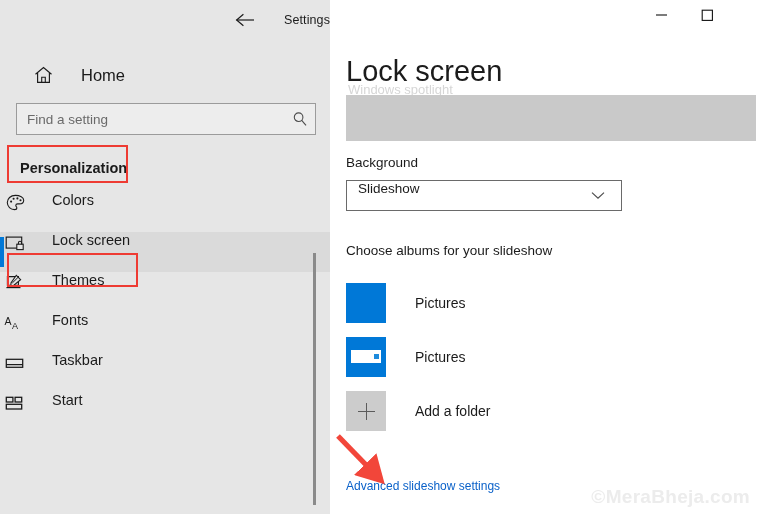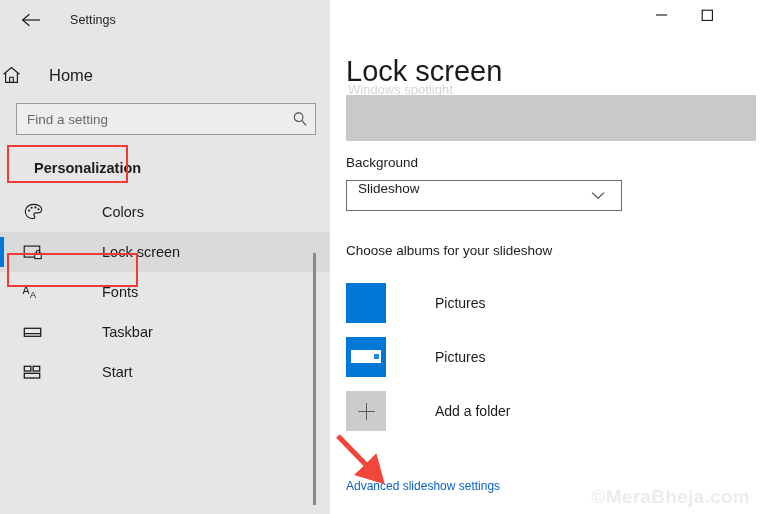--- a/index.html
+++ b/index.html
@@ -23,39 +23,40 @@
     height: 514px;
     background: #e6e6e6;
     flex: 0 0 330px;
   }
 
   .titlebar-left {
     height: 40px;
     display: flex;
     align-items: center;
     padding-left: 14px;
+    justify-content: flex-end;
   }
   .back-btn {
     width: 34px; height: 30px;
     display: flex; align-items: center; justify-content: center;
     color: #1b1b1b;
   }
   .back-btn svg { display: block; }
   .settings-title {
     font-size: 12.5px;
     color: #1b1b1b;
     margin-left: 22px;
     letter-spacing: .1px;
   }
 
   .home-row {
     display: flex;
     align-items: center;
     height: 40px;
-    padding-left: 0;
+    padding-left: 32px;
     margin-top: 15px;
   }
   .home-icon {
     width: 22px; height: 22px;
     display: flex; align-items: center; justify-content: center;
     color: #1b1b1b;
   }
   .home-label {
     font-size: 16.5px;
     color: #1b1b1b;
@@ -79,39 +80,37 @@
     font-family: "Liberation Sans", sans-serif;
     font-size: 13.5px;
     color: #1b1b1b;
   }
   .search-wrap input::placeholder { color: #6a6a6a; opacity: 1; }
   .search-icon { color: #4c4c4c; display: flex; align-items: center; }
 
   .section-head {
     position: relative;
     margin-top: 21px;
-    padding-left: 34px;
+    padding-left: 20px;
     height: 24px;
     display: flex;
     align-items: center;
   }
   .section-head span {
     font-size: 14.5px;
     font-weight: bold;
     color: #1b1b1b;
   }
 
   .navlist { margin-top: 12px; }
   .nav-item {
     position: relative;
     display: flex;
-    align-items: center;
     height: 40px;
-    padding-left: 22px;
-    gap: 32px;
+    padding-left: 4px;
   }
   .nav-item .ico {
     width: 22px; height: 22px;
     display: flex; align-items: center; justify-content: center;
     color: #1b1b1b;
     flex: 0 0 22px;
   }
   .nav-item .lbl {
     font-size: 14.5px;
     color: #1b1b1b;
@@ -215,21 +214,20 @@
     font-size: 13.5px;
     color: #1b1b1b;
   }
   .combo .chev { color: #4c4c4c; display: flex; align-items: center; }
 
   .albums { position: absolute; left: 16px; top: 276px; }
   .album-row {
     display: flex;
     align-items: center;
     height: 54px;
-    gap: 20px;
   }
   .thumb {
     width: 40px; height: 40px;
     flex: 0 0 40px;
     position: relative;
   }
   .thumb.blue { background: #0078d7; }
   .thumb.addbtn { background: #cccccc; display: flex; align-items: center; justify-content: center; }
   .thumb .plus-h { position: absolute; left: 12px; top: 19.5px; width: 17px; height: 1.5px; background: #5b5b5b; }
   .thumb .plus-v { position: absolute; left: 19.5px; top: 12px; width: 1.5px; height: 17px; background: #5b5b5b; }
@@ -335,20 +333,32 @@
         <span class="ico">
           <svg width="21" height="18" viewBox="0 0 21 18">
             <rect x="1.2" y="3.1" width="15.5" height="11" fill="none" stroke="#1b1b1b" stroke-width="1.15"></rect>
             <rect x="11.8" y="10.2" width="6.4" height="5.4" fill="#e6e6e6" stroke="#1b1b1b" stroke-width="1.1"></rect>
             <path d="M13.4 10.2 V8.9 A1.6 1.6 0 0 1 16.6 8.9 V10.2" fill="none" stroke="#1b1b1b" stroke-width="1.05"></path>
           </svg>
         </span>
         <span class="lbl">Lock screen</span>
       </div>
 
+      <div class="nav-item">
+        <span class="ico">
+          <svg width="20" height="18" viewBox="0 0 20 18">
+            <path d="M1.4 13.6 H15.5" stroke="#1b1b1b" stroke-width="1.15" fill="none"></path>
+            <path d="M8.2 13.6 V11.2" stroke="#1b1b1b" stroke-width="1.1" fill="none"></path>
+            <path d="M2.4 2.6 H13.4 V11.2 H2.4 Z" fill="none" stroke="#1b1b1b" stroke-width="1.1"></path>
+            <path d="M11.3 1.3 L15.6 5.6 L8.6 11.5 L5.9 11.6 L6.0 8.9 Z" fill="#e6e6e6" stroke="#1b1b1b" stroke-width="1.1"></path>
+            <path d="M13.2 3.2 L7.3 9.0" stroke="#1b1b1b" stroke-width="1"></path>
+          </svg>
+        </span>
+        <span class="lbl">Themes</span>
+      </div>
 
       <div class="nav-item">
         <span class="ico">
           <svg width="22" height="18" viewBox="0 0 22 18">
             <text x="0.5" y="10.5" font-family="Liberation Sans, sans-serif" font-size="10.5" fill="#1b1b1b">A</text>
             <text x="8" y="14.5" font-family="Liberation Sans, sans-serif" font-size="9" fill="#1b1b1b">A</text>
           </svg>
         </span>
         <span class="lbl">Fonts</span>
       </div>

